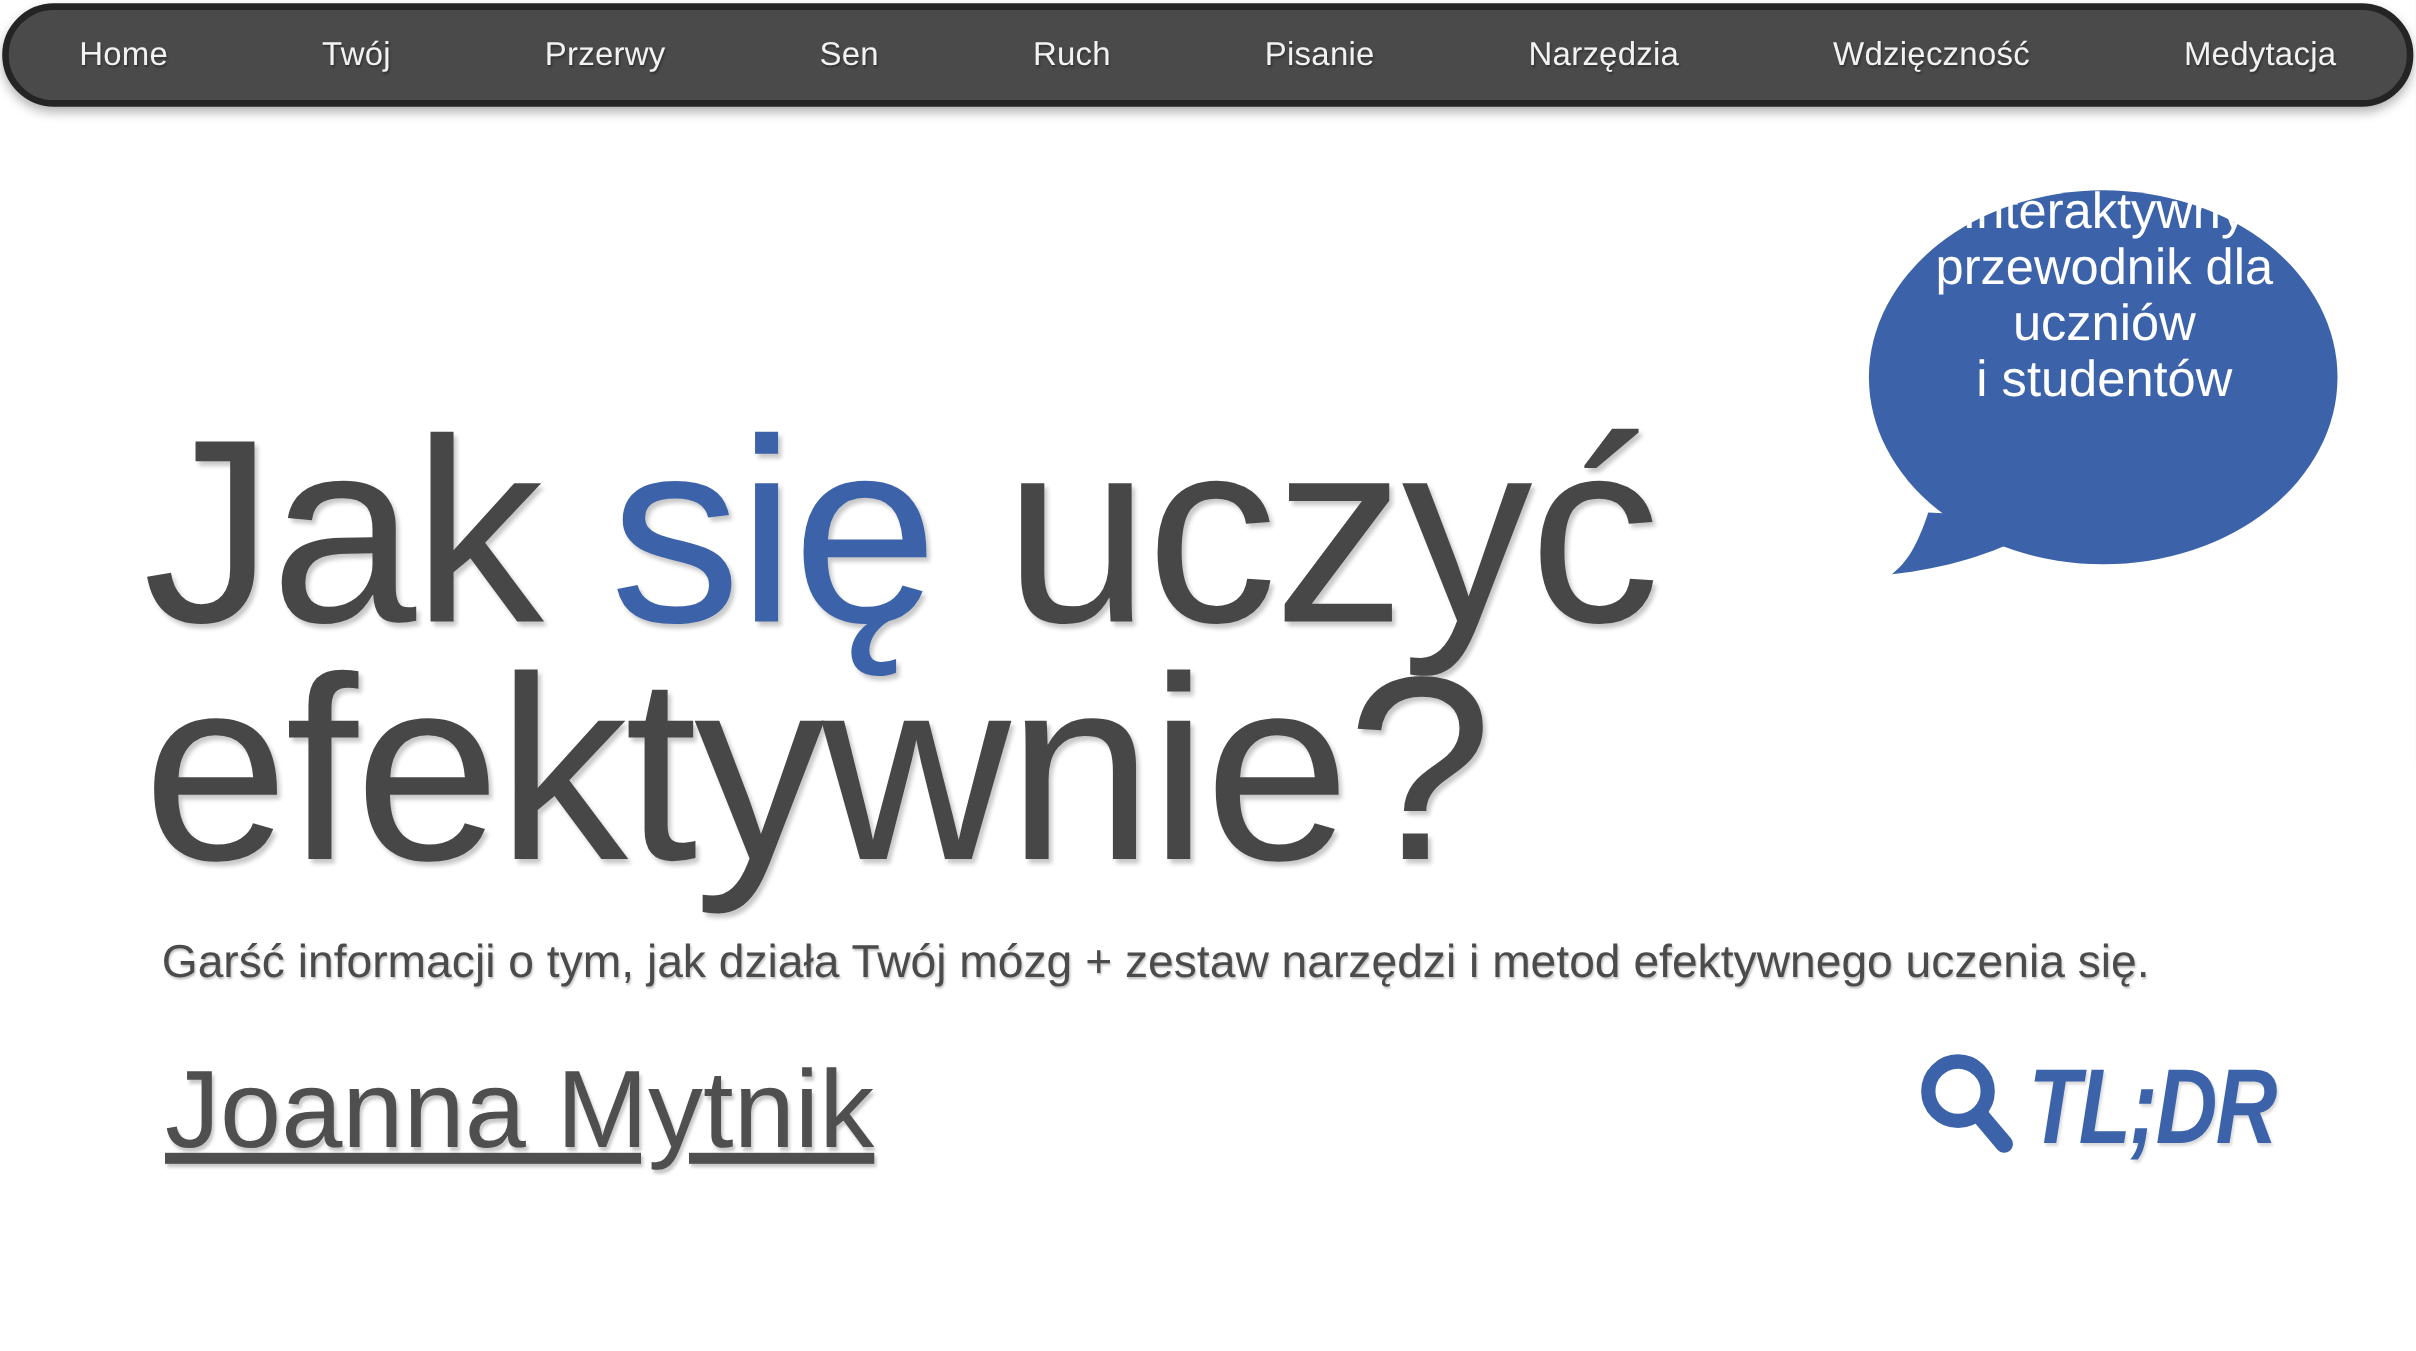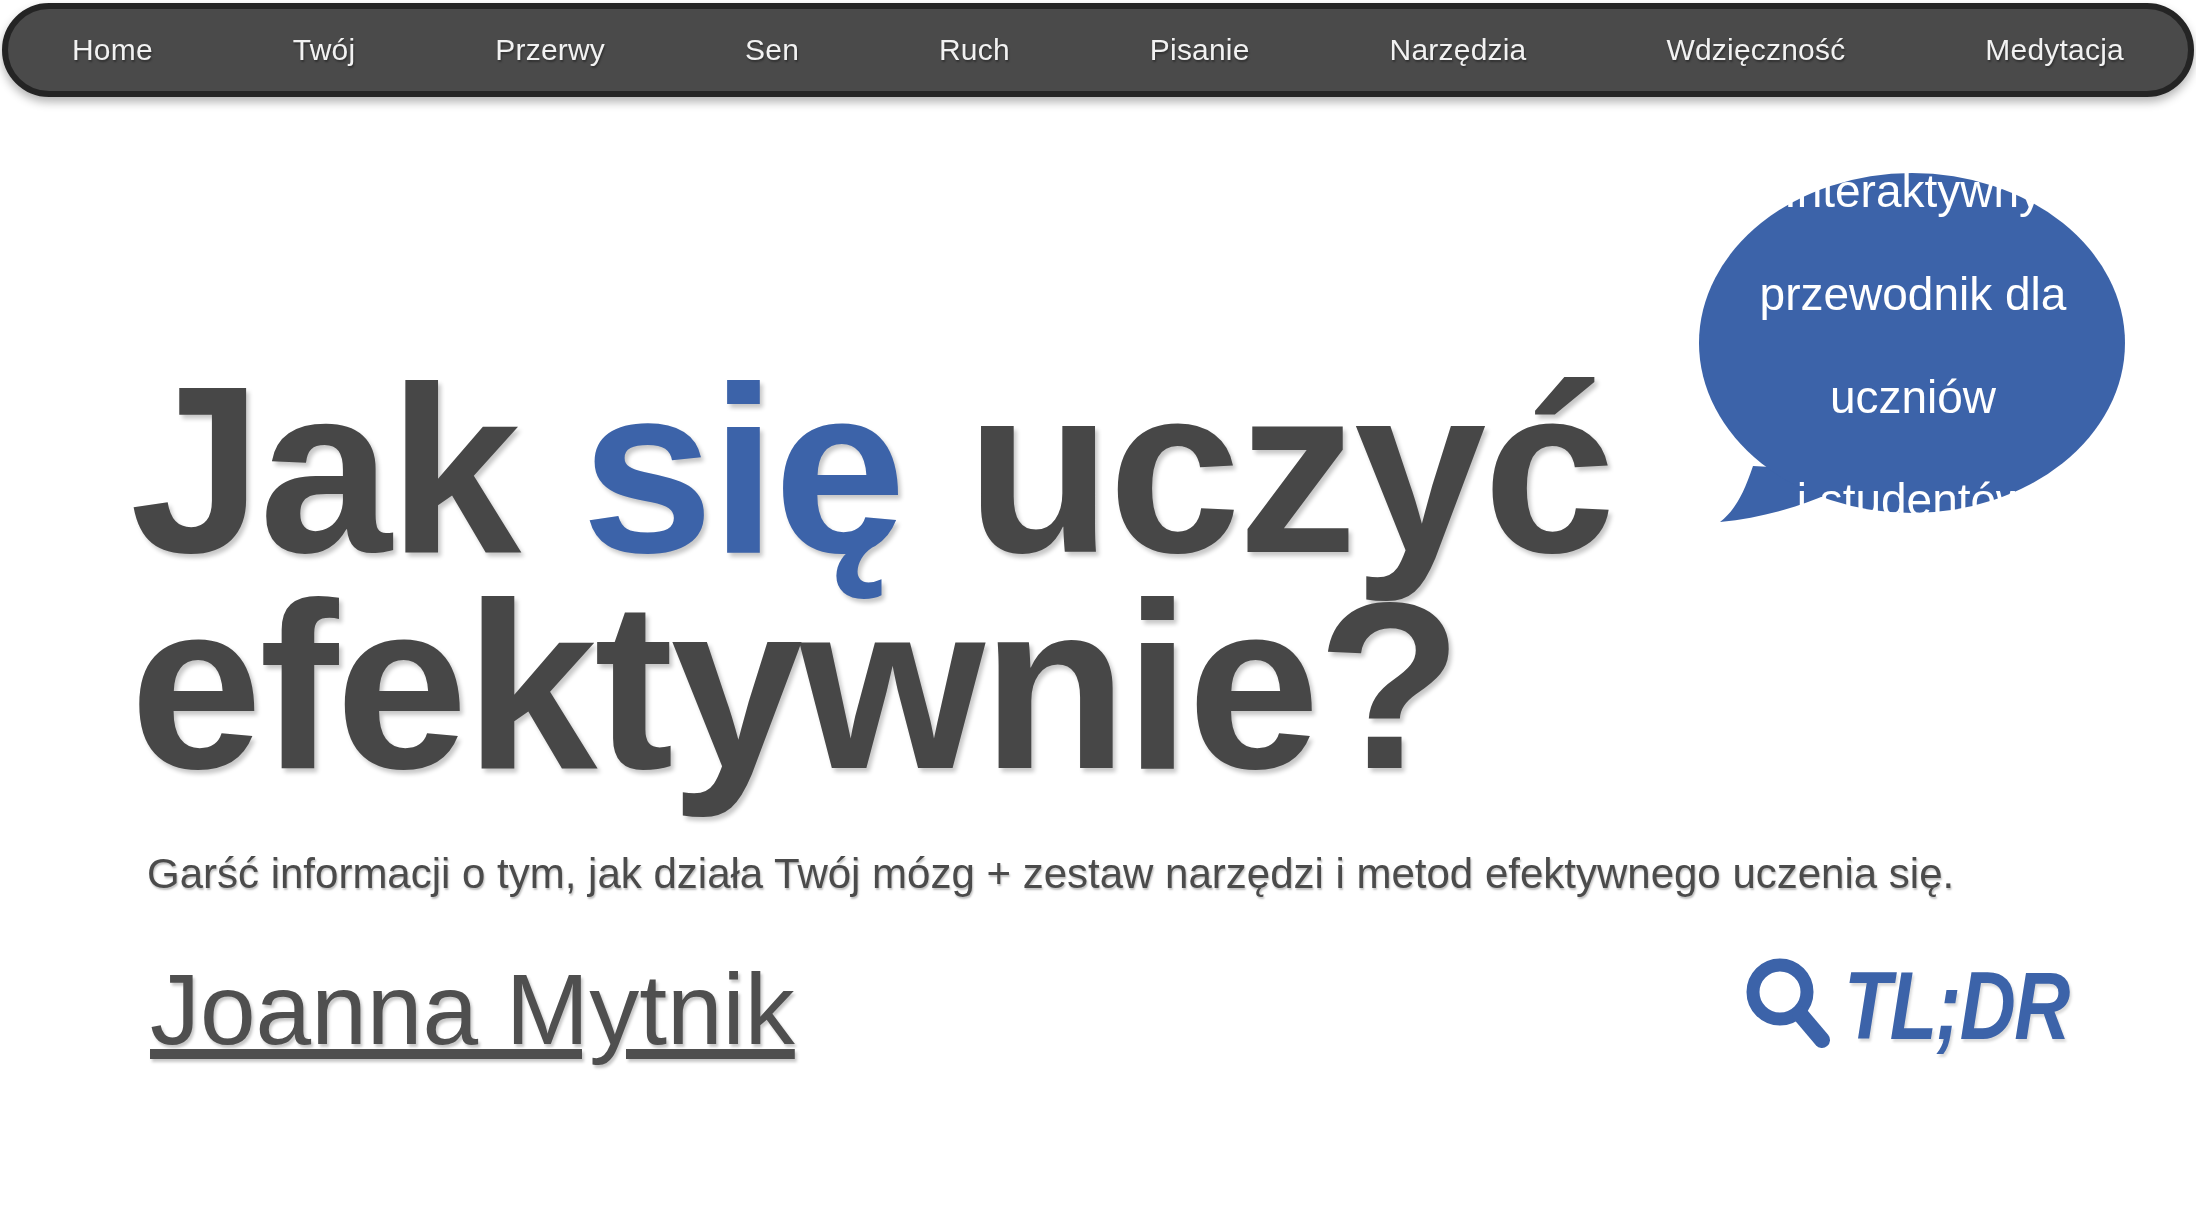--- a/index.html
+++ b/index.html
@@ -58,37 +58,37 @@
   }
   .bubble-wrap svg{position:absolute;left:0;top:0;}
   .bubble-shape{fill:var(--bubble-bg);}
   .bubble-text{
     position:absolute;
     left:0; top:0;
     width:430px; height:360px;
     display:flex;
     flex-direction:column;
     align-items:center;
-    justify-content:space-between;
+    justify-content:flex-start;
     text-align:center;
     color:var(--bubble-text);
     font-size:46px;
     line-height:51px;
     font-weight:400;
   }
 
   
   .hero-title{
     position:absolute;
-    left:130px; top:362px;
+    left:130px; top:376px;
     margin:0;
     font-size:238px;
     line-height:216px;
     letter-spacing:-3px;
-    font-weight:bold;
+    font-weight:normal;
     color:var(--heading);
     text-shadow:3px 4px 4px rgba(0,0,0,0.22);
     white-space:nowrap;
   }
   .hero-title .accent{color:var(--accent);}
 
   .hero-subtitle{
     position:absolute;
     left:130px; top:832px;
     margin:17px;

